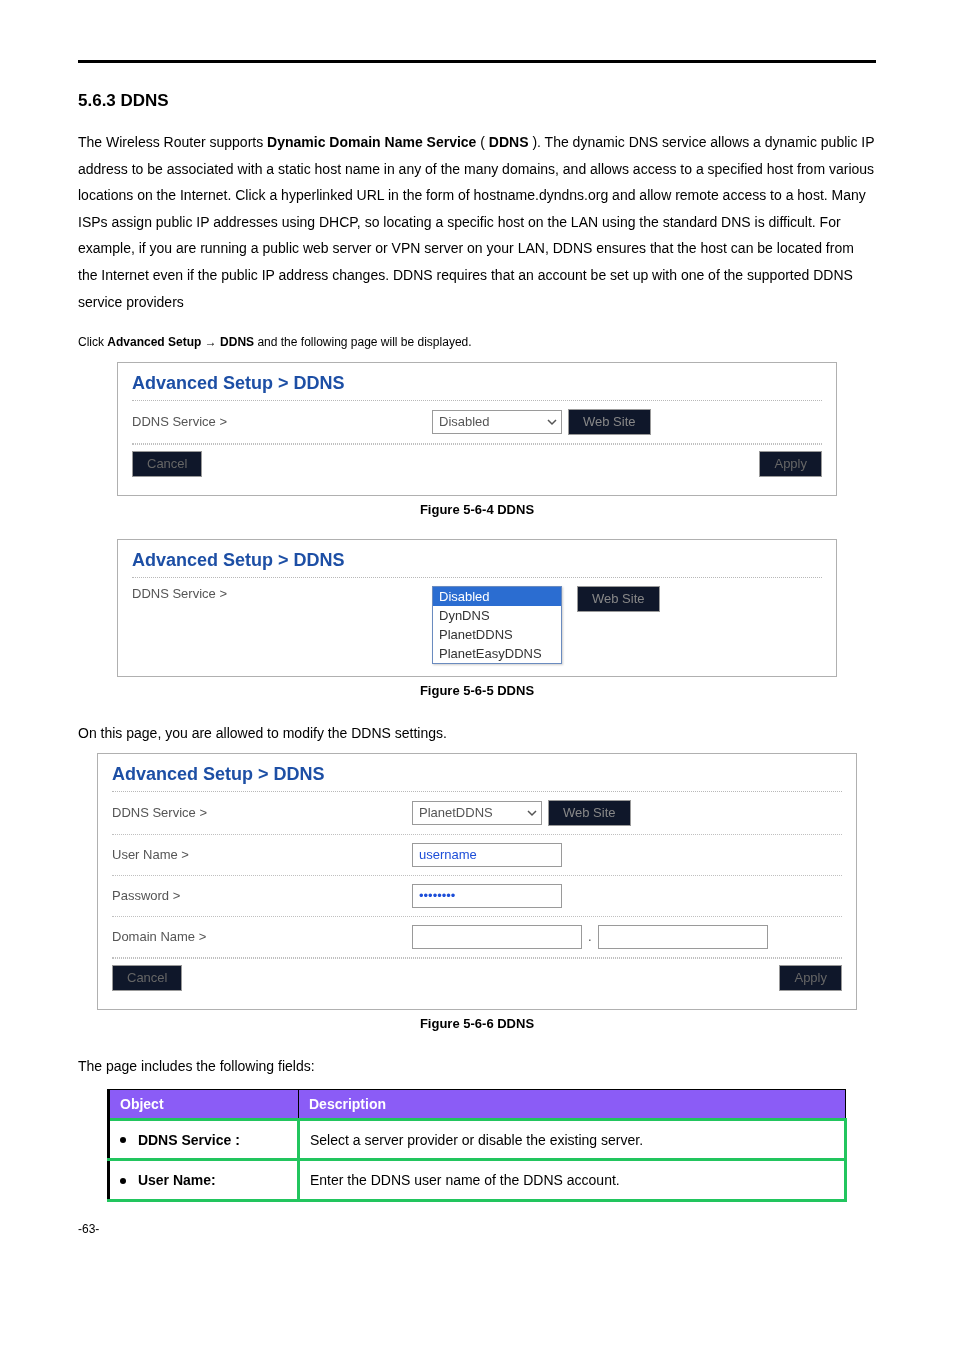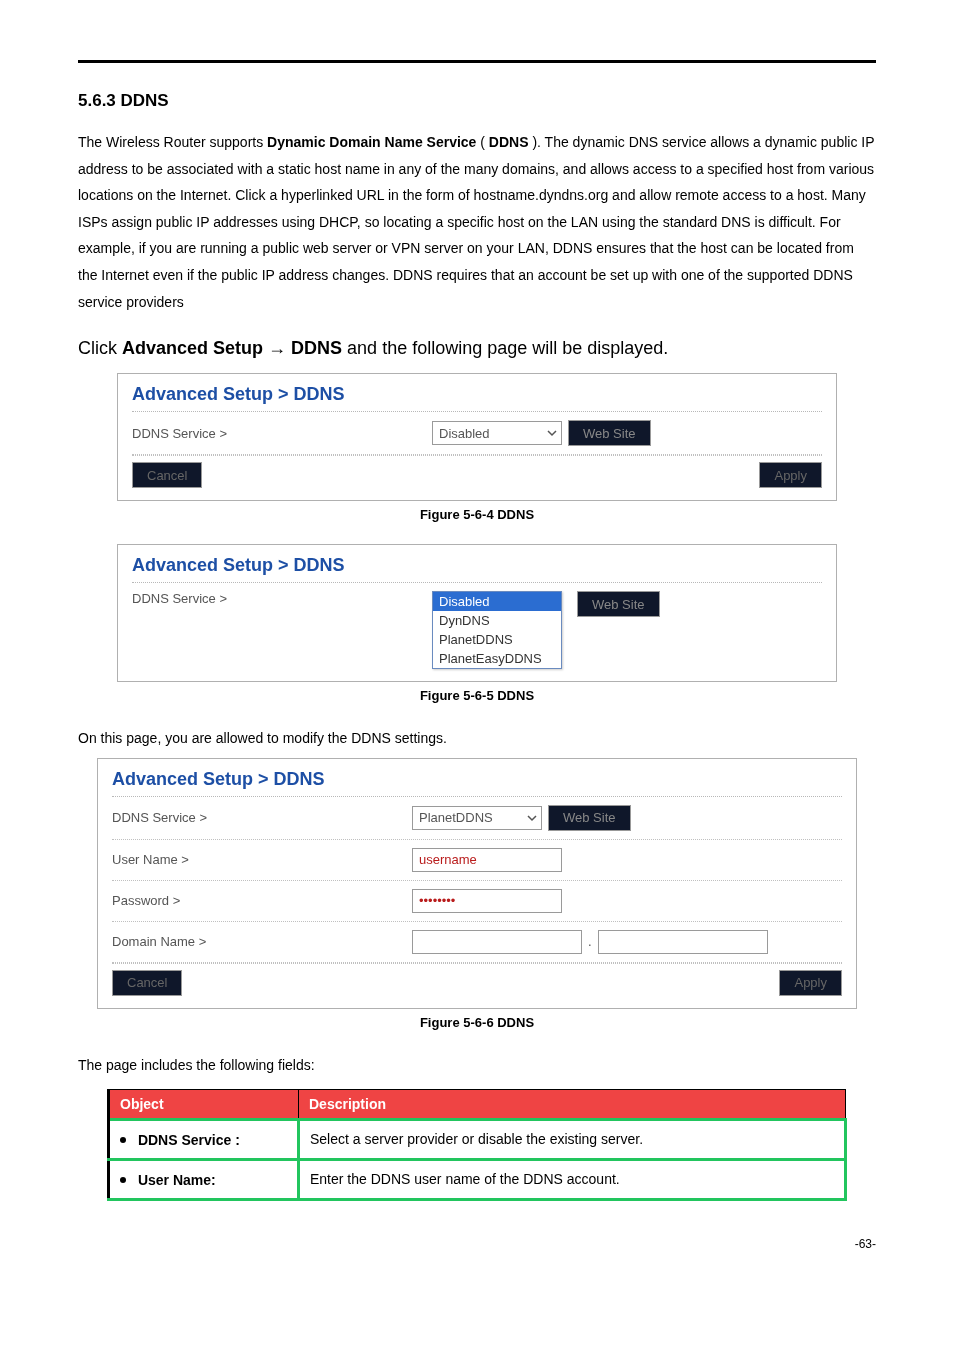--- a/index.html
+++ b/index.html
@@ -19,32 +19,32 @@
     font-weight: bold;
     margin-bottom: 18px;
   }
   .paragraph {
     font-size: 14px;
     line-height: 1.9;
     margin-bottom: 16px;
   }
   .paragraph .strong { font-weight: bold; }
   .nav-line {
-    font-size: 18px;
+    font-size: 12px;
     line-height: 1.9;
     margin-bottom: 8px;
   }
   .nav-line .strong { font-weight: bold; }
 
   
   .fig-frame {
     border: 1px solid #b0b0b0;
     margin: 0 auto 6px auto;
     background: #fff;
-    padding: 8px 14px 12px 14px;
+    padding: 8px 14px 18px 14px;
   }
   .fig-frame.w720 { width: 720px; }
   .fig-frame.w760 { width: 760px; }
 
   .frame-title {
     color: #1d4fa5;
     font-size: 18px;
     font-weight: bold;
     padding: 2px 0 6px 0;
     border-bottom: 1px dotted #b8b8b8;
@@ -79,21 +79,21 @@
     width: 10px; height: 10px;
   }
   .faux-select .chevron svg { width: 10px; height: 10px; display:block; }
   .faux-input {
     border: 1px solid #9a9a9a;
     background: #fff;
     height: 24px;
     min-width: 150px;
     padding: 0 6px;
     font-size: 13px;
-    color: #b91c1c;
+    color: #1d4ed8;
     display: inline-flex;
     align-items: center;
   }
   .faux-btn {
     border: 1px solid #999;
     background: #0f172a;
     color: #666;
     height: 26px;
     padding: 0 14px;
     font-size: 13px;
@@ -148,21 +148,21 @@
   }
 
   
   .fields-table {
     width: 740px;
     margin: 0 auto;
     border-collapse: collapse;
     font-size: 14px;
   }
   .fields-table th {
-    background: #ef4444;
+    background: #8b5cf6;
     color: #fff;
     text-align: left;
     font-weight: bold;
     padding: 6px 10px;
     border: 1px solid #000;
   }
   .fields-table th:first-child,
   .fields-table td:first-child {
     border-left: 3px solid #000;
   }
@@ -180,23 +180,23 @@
     display:inline-block;
     width: 6px; height:6px;
     background:#000;
     border-radius:50%;
     vertical-align: middle;
     margin-right: 8px;
   }
   .obj-cell .obj-text { vertical-align: middle; }
 
   .page-number {
-    text-align: right;
+    text-align: left;
     font-size: 12px;
-    margin-top: 36px;
+    margin-top: 20px;
   }
 </style>
 </head>
 <body>
 
 <div class="top-rule"></div>
 
 <div class="section-number">5.6.3  DDNS</div>
 
 <p class="paragraph">

